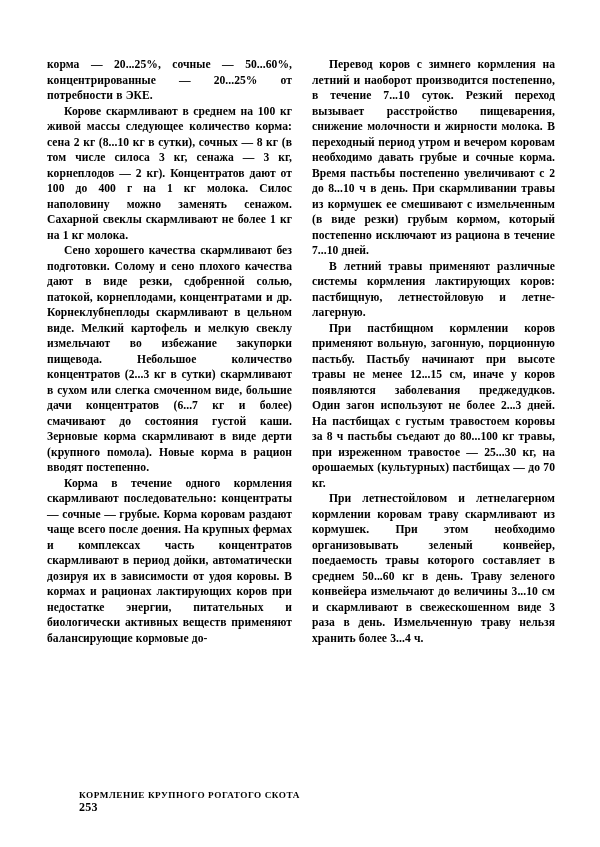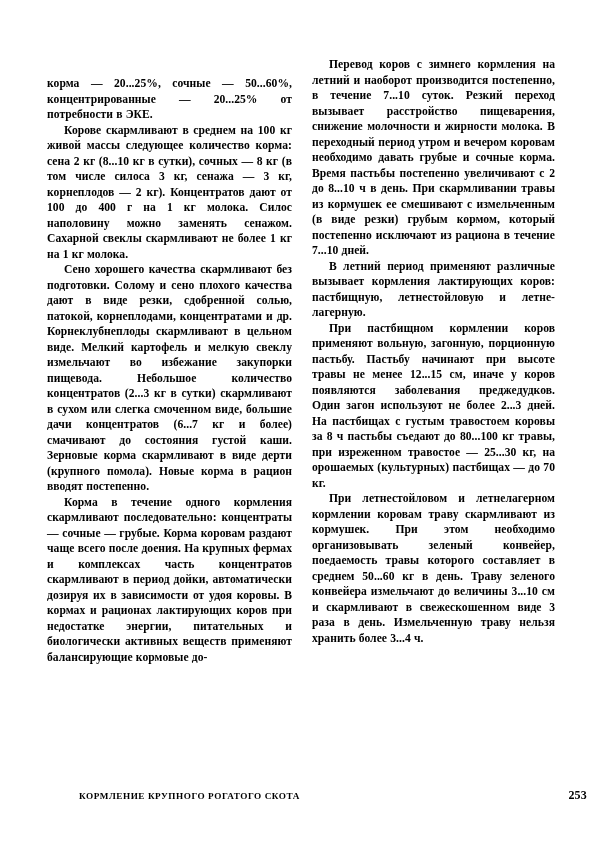--- a/index.html
+++ b/index.html
@@ -46,34 +46,34 @@
     text-indent: 17px;
     font-size: 11.6px;
     line-height: 15.5px;
     font-weight: 700;
     letter-spacing: 0.05px;
     word-spacing: 0.2px;
     hyphens: manual;
   }
   p.para.cont {
     text-indent: 0;
-    margin-top: 19px;
   }
   p.para + p.para {
     margin-top: 0;
   }
 
   .footer {
     position: absolute;
     left: 47px;
     top: 789px;
     width: 508px;
     display: flex;
+    flex-direction: column;
     align-items: baseline;
-    justify-content: space-between;
+    justify-content: flex-start;
     padding-left: 32px;
   }
   .running-head {
     font-size: 9.2px;
     font-weight: 700;
     letter-spacing: 0.55px;
     line-height: 12px;
     white-space: nowrap;
   }
   .page-number {
@@ -92,21 +92,21 @@
 
     <div class="column left">
       <p class="para cont">корма — 20...25%, сочные — 50...60%, концентрированные — 20...25% от потребности в ЭКЕ.</p>
       <p class="para">Корове скармливают в среднем на 100 кг живой массы следующее количество корма: сена 2 кг (8...10 кг в сутки), сочных — 8 кг (в том числе силоса 3 кг, сенажа — 3 кг, корнеплодов — 2 кг). Концентратов дают от 100 до 400 г на 1 кг молока. Силос наполовину можно заменять сенажом. Сахарной свеклы скармливают не более 1 кг на 1 кг молока.</p>
       <p class="para">Сено хорошего качества скармливают без подготовки. Солому и сено плохого качества дают в виде резки, сдобренной солью, патокой, корнеплодами, концентратами и др. Корнеклубнеплоды скармливают в цельном виде. Мелкий картофель и мелкую свеклу измельчают во избежание закупорки пищевода. Небольшое количество концентратов (2...3 кг в сутки) скармливают в сухом или слегка смоченном виде, большие дачи концентратов (6...7 кг и более) смачивают до состояния густой каши. Зерновые корма скармливают в виде дерти (крупного помола). Новые корма в рацион вводят постепенно.</p>
       <p class="para">Корма в течение одного кормления скармливают последовательно: концентраты — сочные — грубые. Корма коровам раздают чаще всего после доения. На крупных фермах и комплексах часть концентратов скармливают в период дойки, автоматически дозируя их в зависимости от удоя коровы. В кормах и рационах лактирующих коров при недостатке энергии, питательных и биологически активных веществ применяют балансирующие кормовые до-</p>
     </div>
 
     <div class="column right">
       <p class="para">Перевод коров с зимнего кормления на летний и наоборот производится постепенно, в течение 7...10 суток. Резкий переход вызывает расстройство пищеварения, снижение молочности и жирности молока. В переходный период утром и вечером коровам необходимо давать грубые и сочные корма. Время пастьбы постепенно увеличивают с 2 до 8...10 ч в день. При скармливании травы из кормушек ее смешивают с измельченным (в виде резки) грубым кормом, который постепенно исключают из рациона в течение 7...10 дней.</p>
-      <p class="para">В летний период применяют различные вызывает кормления лактирующих коров: пастбищную, летнестойловую и летне-лагерную.</p>
+      <p class="para">В летний травы применяют различные системы кормления лактирующих коров: пастбищную, летнестойловую и летне-лагерную.</p>
       <p class="para">При пастбищном кормлении коров применяют вольную, загонную, порционную пастьбу. Пастьбу начинают при высоте травы не менее 12...15 см, иначе у коров появляются заболевания преджедудков. Один загон используют не более 2...3 дней. На пастбищах с густым травостоем коровы за 8 ч пастьбы съедают до 80...100 кг травы, при изреженном травостое — 25...30 кг, на орошаемых (культурных) пастбищах — до 70 кг.</p>
       <p class="para">При летнестойловом и летнелагерном кормлении коровам траву скармливают из кормушек. При этом необходимо организовывать зеленый конвейер, поедаемость травы которого составляет в среднем 50...60 кг в день. Траву зеленого конвейера измельчают до величины 3...10 см и скармливают в свежескошенном виде 3 раза в день. Измельченную траву нельзя хранить более 3...4 ч.</p>
     </div>
 
   </div>
 
   <div class="footer">
     <div class="running-head">КОРМЛЕНИЕ КРУПНОГО РОГАТОГО СКОТА</div>
     <div class="page-number">253</div>
   </div>

